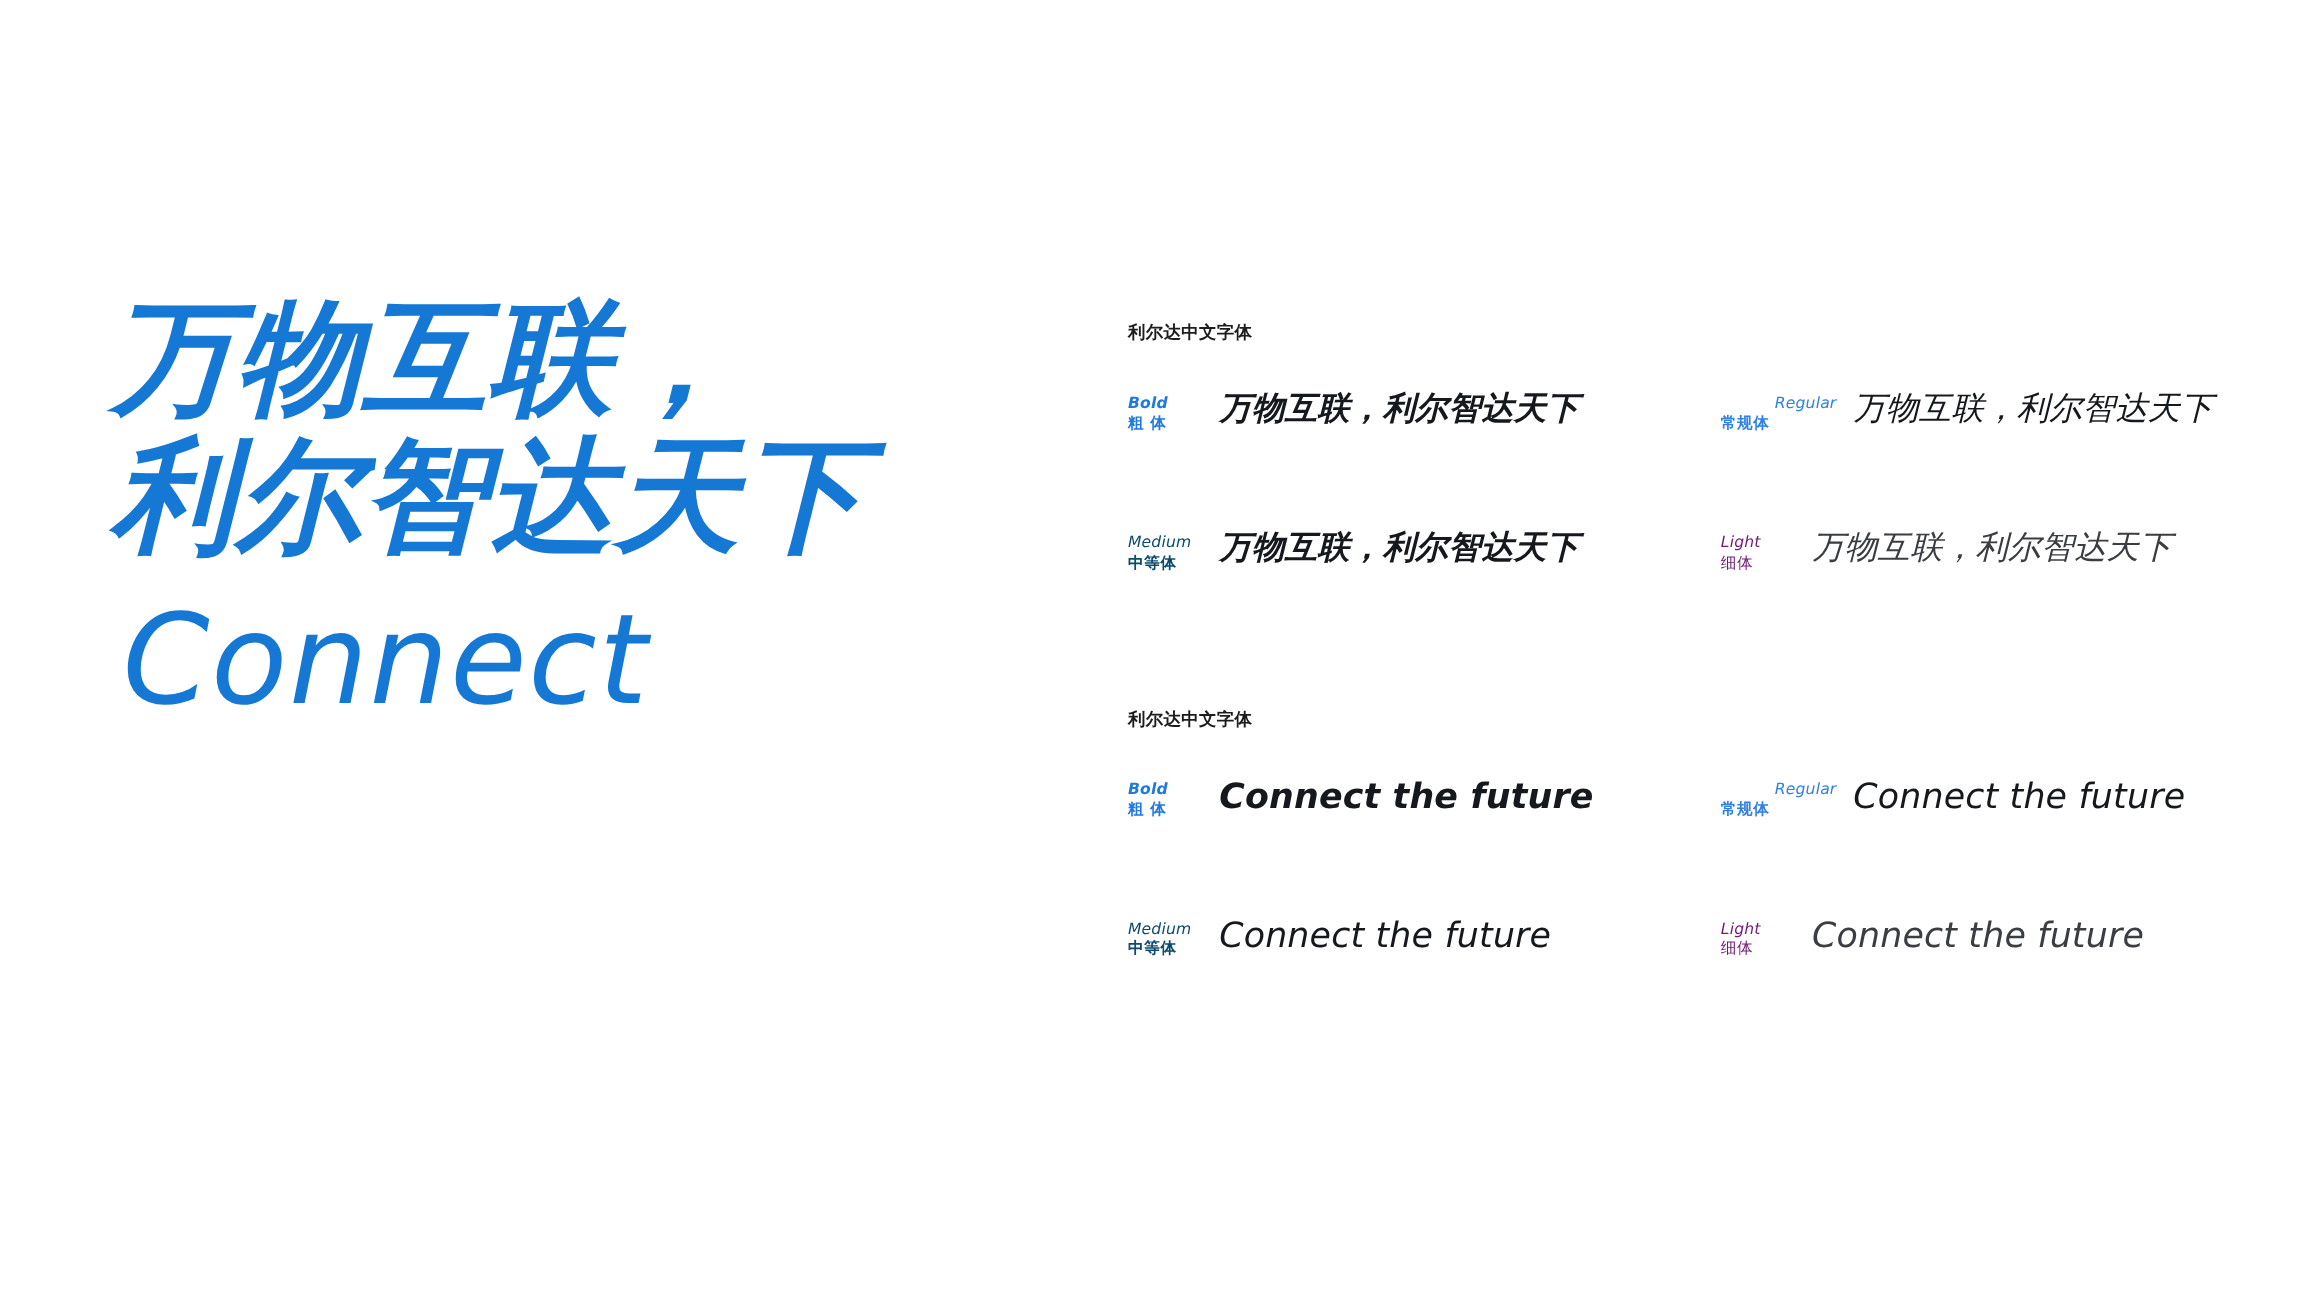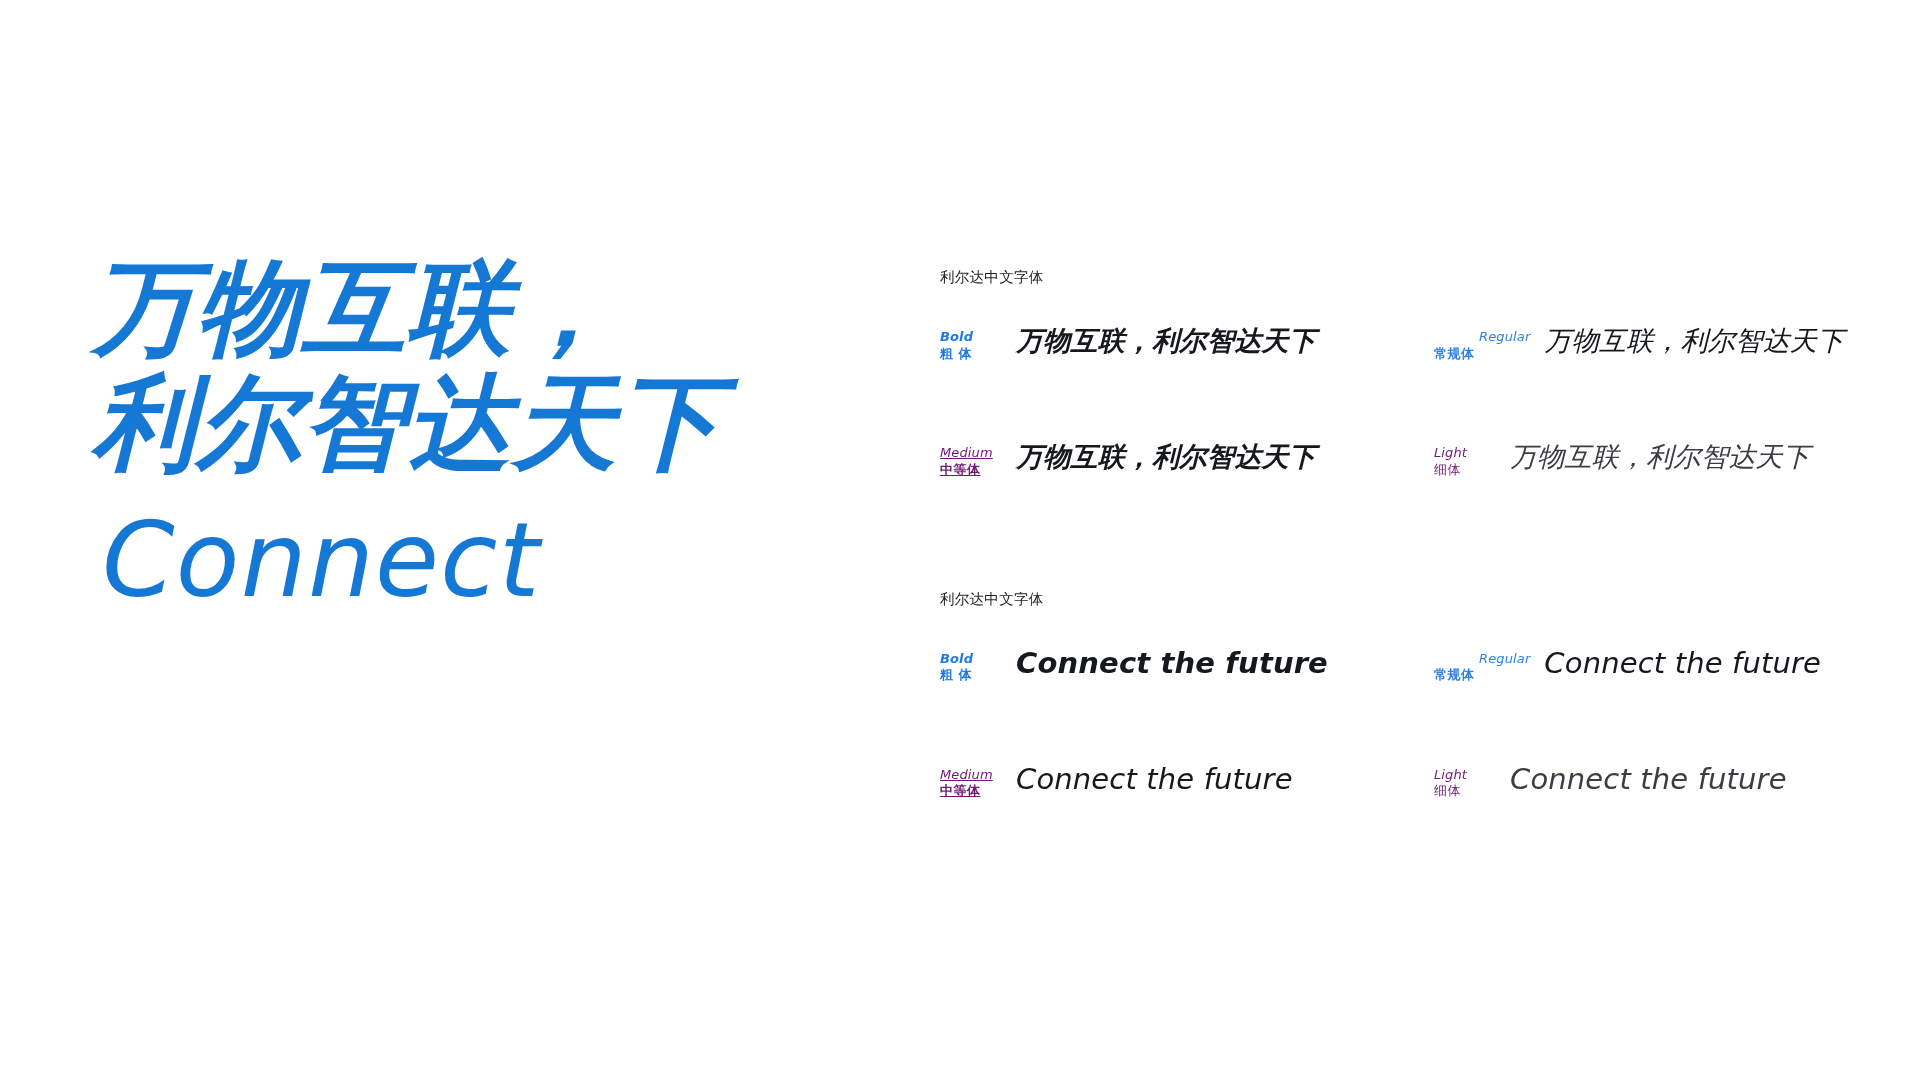--- a/index.html
+++ b/index.html
@@ -8,21 +8,21 @@
     background:#ffffff;
     font-family:"Liberation Sans", sans-serif;
     overflow:hidden;
     position:relative;
   }
 
   
   #hero {
     position:absolute;
     left:92px;
-    top:248px;
+    top:238px;
     width:760px;
   }
   .hero-cn {
     color:#1478d4;
     font-family:"DejaVu Sans", sans-serif;
     font-weight:700;
     font-style:italic;
     font-size:104px;
     line-height:1.16;
     letter-spacing:0.01em;
@@ -46,21 +46,21 @@
   #specimens {
     position:absolute;
     left:940px;
     top:268px;
     width:930px;
   }
   .spec-section + .spec-section { margin-top:111px; }
 
   .section-title {
     font-family:"DejaVu Sans", sans-serif;
-    font-weight:400;
+    font-weight:700;
     font-size:14.5px;
     color:#1d1d1f;
     letter-spacing:0.02em;
     margin-bottom:40px;
   }
 
   .spec-grid {
     display:grid;
     grid-template-columns:494px 436px;
     row-gap:81px;
@@ -83,21 +83,21 @@
   .weight-label .cn {
     display:block;
     font-family:"DejaVu Sans", sans-serif;
     font-weight:700;
     font-size:13px;
     letter-spacing:0.04em;
   }
   
   .w-bold    .en, .w-bold    .cn { color:#1f7ae0; }
   .w-regular .en, .w-regular .cn { color:#2f82e2; }
-  .w-medium  .en, .w-medium  .cn { color:#701a75;text-decoration:underline; }
+  .w-medium  .en, .w-medium  .cn { color:#0c4a6e; }
   .w-light   .en, .w-light   .cn { color:#701a75; }
   .w-light   .en, .w-light   .cn { font-weight:400; }
   .w-medium  .en { font-weight:400; }
   .w-regular .en { font-weight:400;margin-left:45px; }
 
   .sample {
     margin-left:14px;
     color:#15181c;
     white-space:nowrap;
     font-family:"DejaVu Sans", sans-serif;

